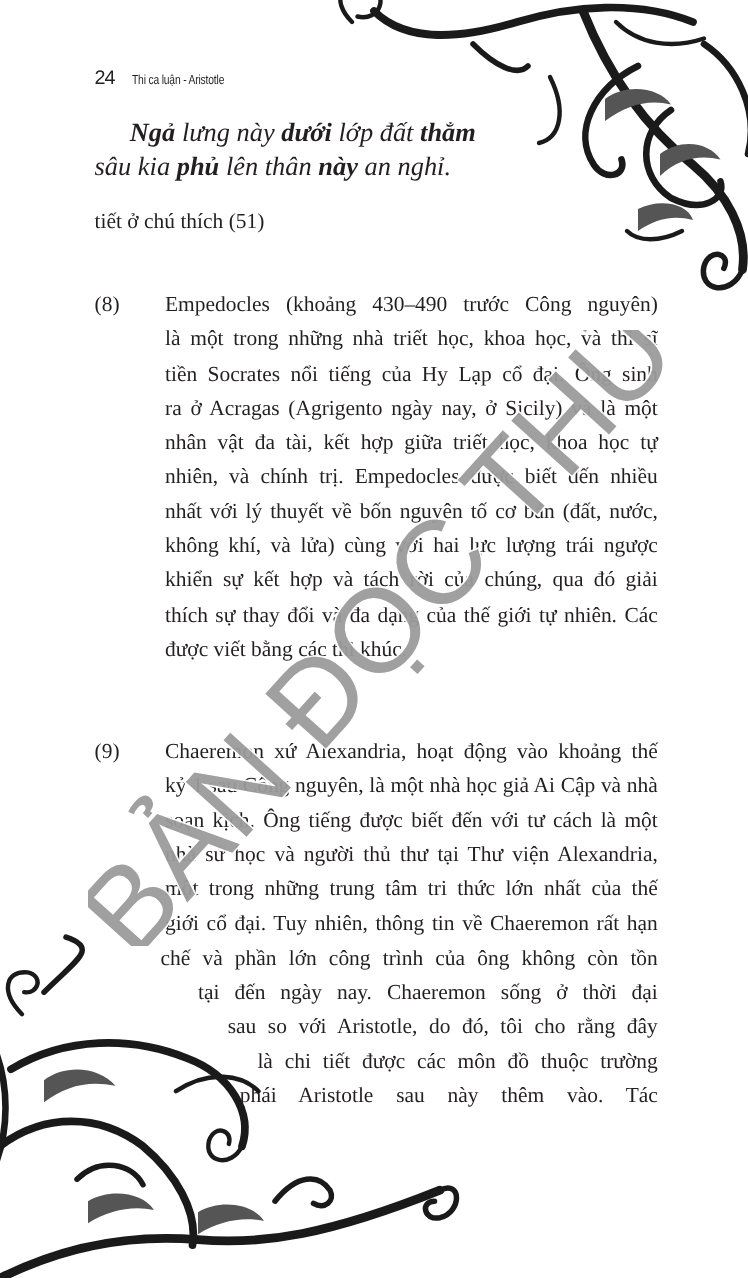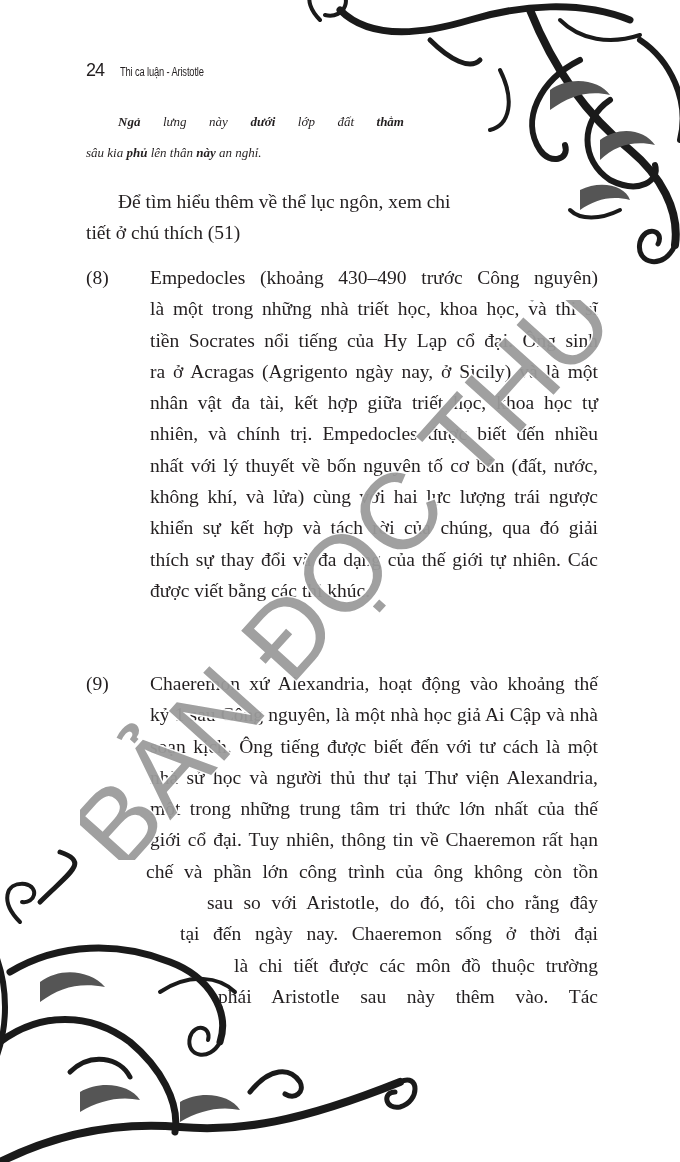--- a/index.html
+++ b/index.html
@@ -11,21 +11,21 @@
   .ornament.bottom-left { left: -20px; bottom: -10px; width: 440px; height: 330px; }
 
   .running-head { position: absolute; left: 86px; top: 60px; display: flex; align-items: baseline; gap: 16px; }
   .page-number { font-family: "Liberation Sans", sans-serif; font-size: 18px; letter-spacing: -1px; font-weight: 400; }
   .book-title { font-family: "Liberation Sans", sans-serif; font-size: 12px; transform: scaleX(0.78); transform-origin: left; letter-spacing: -0.2px; }
 
   .text { position: absolute; font-size: 19.5px; line-height: 31.3px; }
   .line { white-space: nowrap; display: block; }
   .justify { text-align: justify; text-align-last: justify; }
 
-  .verse { left: 86px; top: 106px; width: 318px; font-style: italic; font-size: 13px; }
+  .verse { left: 86px; top: 106px; width: 318px; font-style: italic; font-size: 24px; }
   .verse b { font-weight: bold; }
 
   .para-ref { left: 86px; top: 186px; width: 400px; }
 
   .note { position: absolute; left: 86px; font-size: 19.5px; line-height: 31.3px; }
   .note-num { position: absolute; left: 0; top: 0; }
   .note-body { position: absolute; left: 36px; top: 0; }
   .note-body .line { text-align: justify; text-align-last: justify; margin-left: 28px; }
   .note-body .line.last { text-align-last: left; }
 
@@ -84,21 +84,20 @@
 <div class="text verse">
   <span class="line justify" style="text-indent:32px;">
     <b>Ngả</b><span> lưng này </span><b>dưới</b><span> lớp đất </span><b>thẳm</b>
   </span>
   <span class="line">
     <span>sâu kia </span><b>phủ</b><span> lên thân </span><b>này</b><span> an nghỉ.</span>
   </span>
 </div>
 
 <div class="text para-ref">
-  <span class="line" style="text-indent:32px;">Để tìm hiểu thêm về thể lục ngôn, xem chi</span>
   <span class="line">tiết ở chú thích (51)</span>
 </div>
 
 <div class="note" style="top:262px;">
   <span class="note-num">(8)</span>
   <div class="note-body" id="note8" style="width:476px;">
       <span class="line">Empedocles (khoảng 430–490 trước Công nguyên)</span>
       <span class="line">là một trong những nhà triết học, khoa học, và thi sĩ</span>
       <span class="line">tiền Socrates nổi tiếng của Hy Lạp cổ đại. Ông sinh</span>
       <span class="line">ra ở Acragas (Agrigento ngày nay, ở Sicily) và là một</span>
@@ -115,22 +114,22 @@
 <div class="note" style="top:668px;">
   <span class="note-num">(9)</span>
   <div class="note-body" id="note9" style="width:476px;">
       <span class="line">Chaeremon xứ Alexandria, hoạt động vào khoảng thế</span>
       <span class="line">kỷ 1 sau Công nguyên, là một nhà học giả Ai Cập và nhà</span>
       <span class="line">soạn kịch. Ông tiếng được biết đến với tư cách là một</span>
       <span class="line">nhà sử học và người thủ thư tại Thư viện Alexandria,</span>
       <span class="line">một trong những trung tâm tri thức lớn nhất của thế</span>
       <span class="line">giới cổ đại. Tuy nhiên, thông tin về Chaeremon rất hạn</span>
       <span class="line" style="margin-left: 24px;">chế và phần lớn công trình của ông không còn tồn</span>
+      <span class="line" style="margin-left: 58px;">tại đến ngày nay. Chaeremon sống ở thời đại</span>
       <span class="line" style="margin-left: 85px;">sau so với Aristotle, do đó, tôi cho rằng đây</span>
-      <span class="line" style="margin-left: 58px;">tại đến ngày nay. Chaeremon sống ở thời đại</span>
       <span class="line" style="margin-left: 112px;">là chi tiết được các môn đồ thuộc trường</span>
       <span class="line" style="margin-left: 96px;">phái Aristotle sau này thêm vào. Tác</span>
     </div>
 </div>
 
 <svg class="watermark" viewBox="0 0 560 560">
   <text id="wm" x="280" y="300" text-anchor="middle" transform="rotate(-48 280 280)" font-family="Liberation Sans, sans-serif" font-size="108" font-weight="normal" fill="#9b9b9b" stroke="#ffffff" stroke-width="3" paint-order="stroke" opacity="0.95">BẢN ĐỌC THỬ</text>
 </svg>
 
 </body></html>

